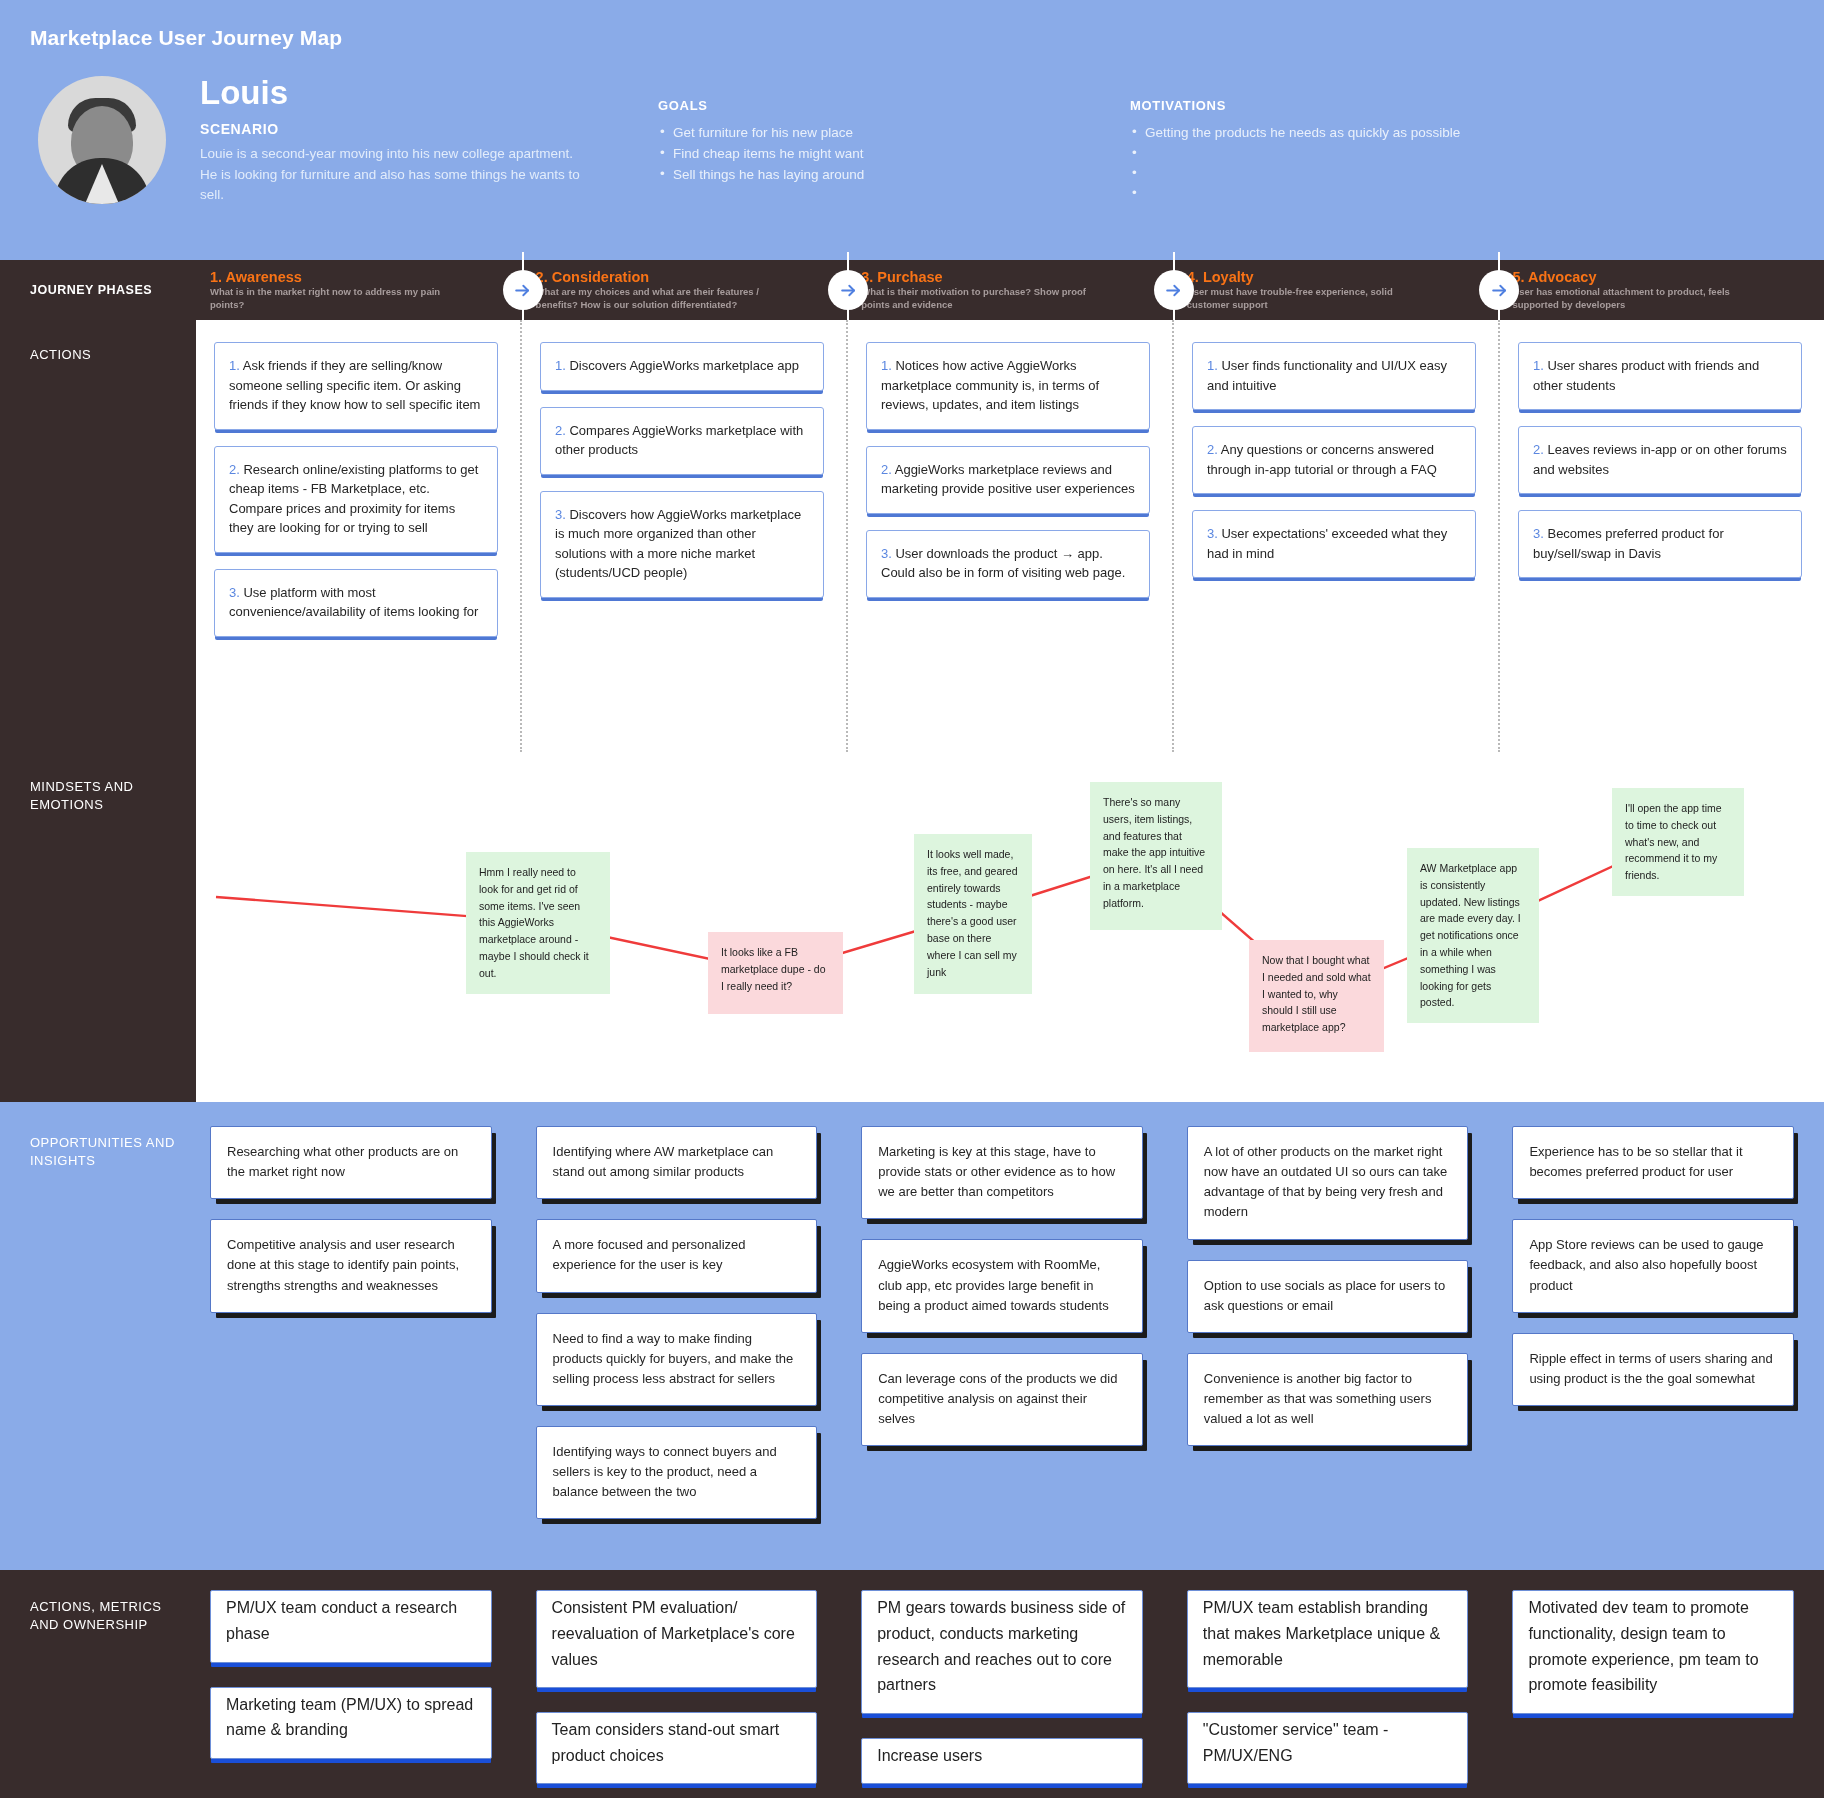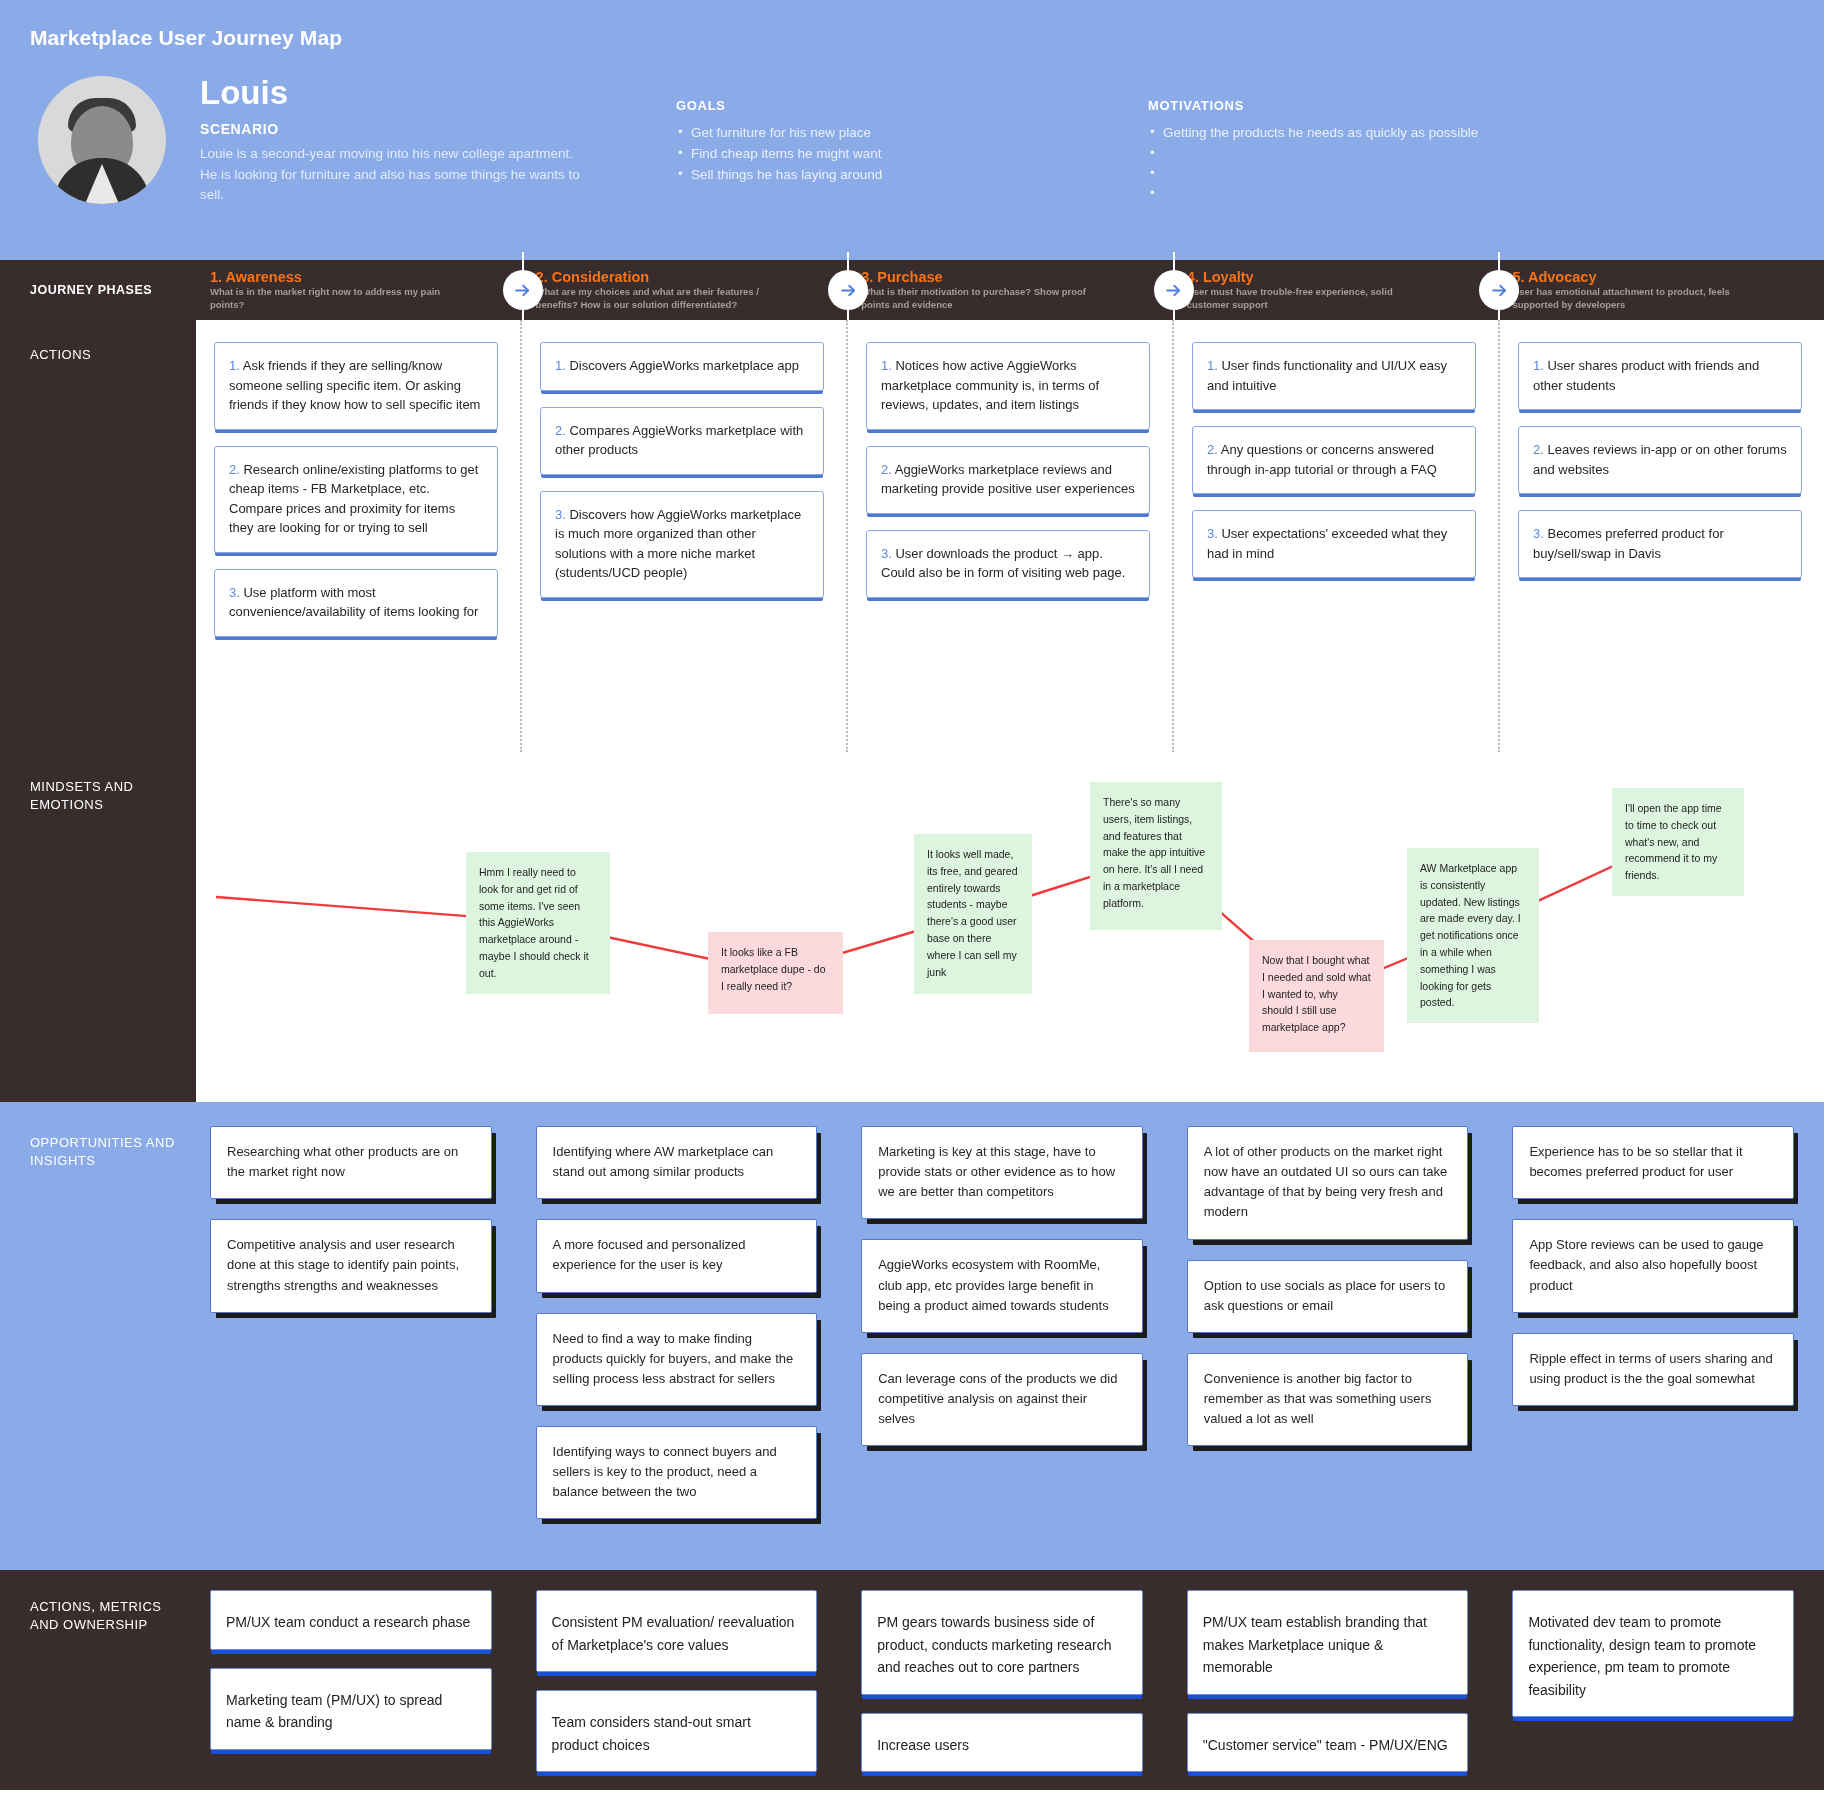--- a/index.html
+++ b/index.html
@@ -33,21 +33,21 @@
     width:96px; height:46px; border-radius:48px 48px 0 0; background:#2e2e2e;
   }
   .avatar .shirt {
     position:absolute; left:50%; bottom:0; transform:translateX(-50%);
     width:34px; height:40px; background:#e8e8e8; clip-path:polygon(50% 0,100% 100%,0 100%);
   }
   .persona-text { margin-left:34px; width:390px; }
   .persona-name { color:#fff; font-size:33px; font-weight:600; line-height:1.05; }
   .persona-lbl { color:#fff; font-size:14px; font-weight:600; letter-spacing:.6px; margin-top:10px; }
   .persona-desc { color:#e2ecfb; font-size:13.5px; line-height:1.55; margin-top:7px; }
-  .col-goals { margin-left:86px; width:420px; }
+  .col-goals { margin-left:68px; width:420px; }
   .col-motiv { margin-left:52px; width:440px; }
   .hdr-lbl { color:#fff; font-size:13px; font-weight:600; letter-spacing:.7px; margin-top:22px; }
   .hdr-list { list-style:none; margin-top:10px; }
   .hdr-list li {
     color:#e9f0fb; font-size:13.5px; line-height:1.55; position:relative; padding-left:15px; min-height:20px;
   }
   .hdr-list li::before { content:"•"; position:absolute; left:2px; top:-1px; }
 
   
   .phasebar {
@@ -113,22 +113,22 @@
   }
 
   
   .ownband { background:#382c2c; display:flex; border-top:3px solid #8aabe8; }
   .ownband .side { flex:0 0 196px; padding:28px 10px 0 30px; }
   .own-grid { flex:1; display:flex; }
   .wcol { flex:1; padding:20px 30px 0 14px; }
   .card-own {
     background:#fff; border:1px solid #6d8fd8; border-radius:2px;
     box-shadow:0 5px 0 -1px #1a4fd8;
-    padding:20px 15px 15px 15px; margin-bottom:18px;
-    font-size:14px; line-height:1.6; color:#222;
+    padding:4px 15px 15px 15px; margin-bottom:24px;
+    font-size:16px; line-height:1.6; color:#222;
   }
   .divider-blue { height:4px; background:#8aabe8; }
 </style>
 </head>
 <body>
 
 <div class="header">
   <div class="map-title">Marketplace User Journey Map</div>
   <div class="persona-row">
     <div class="avatar">

